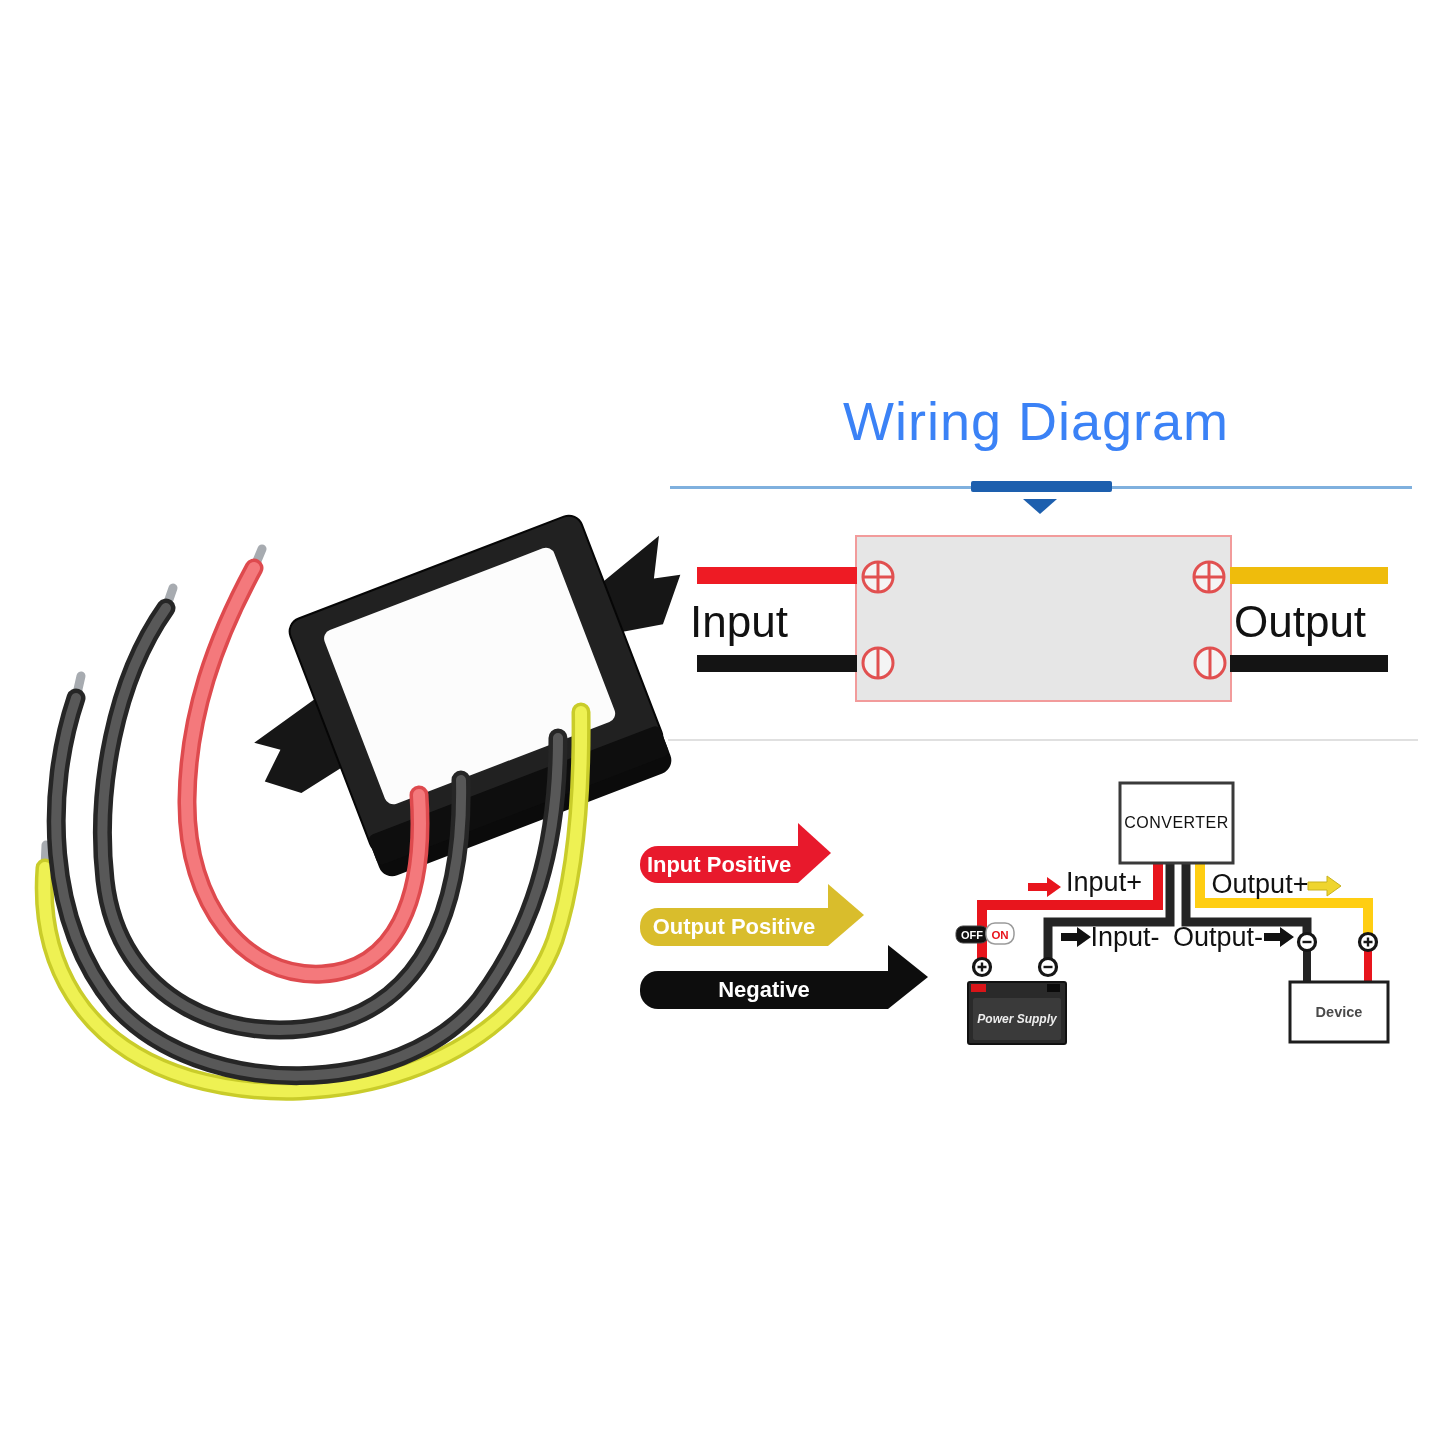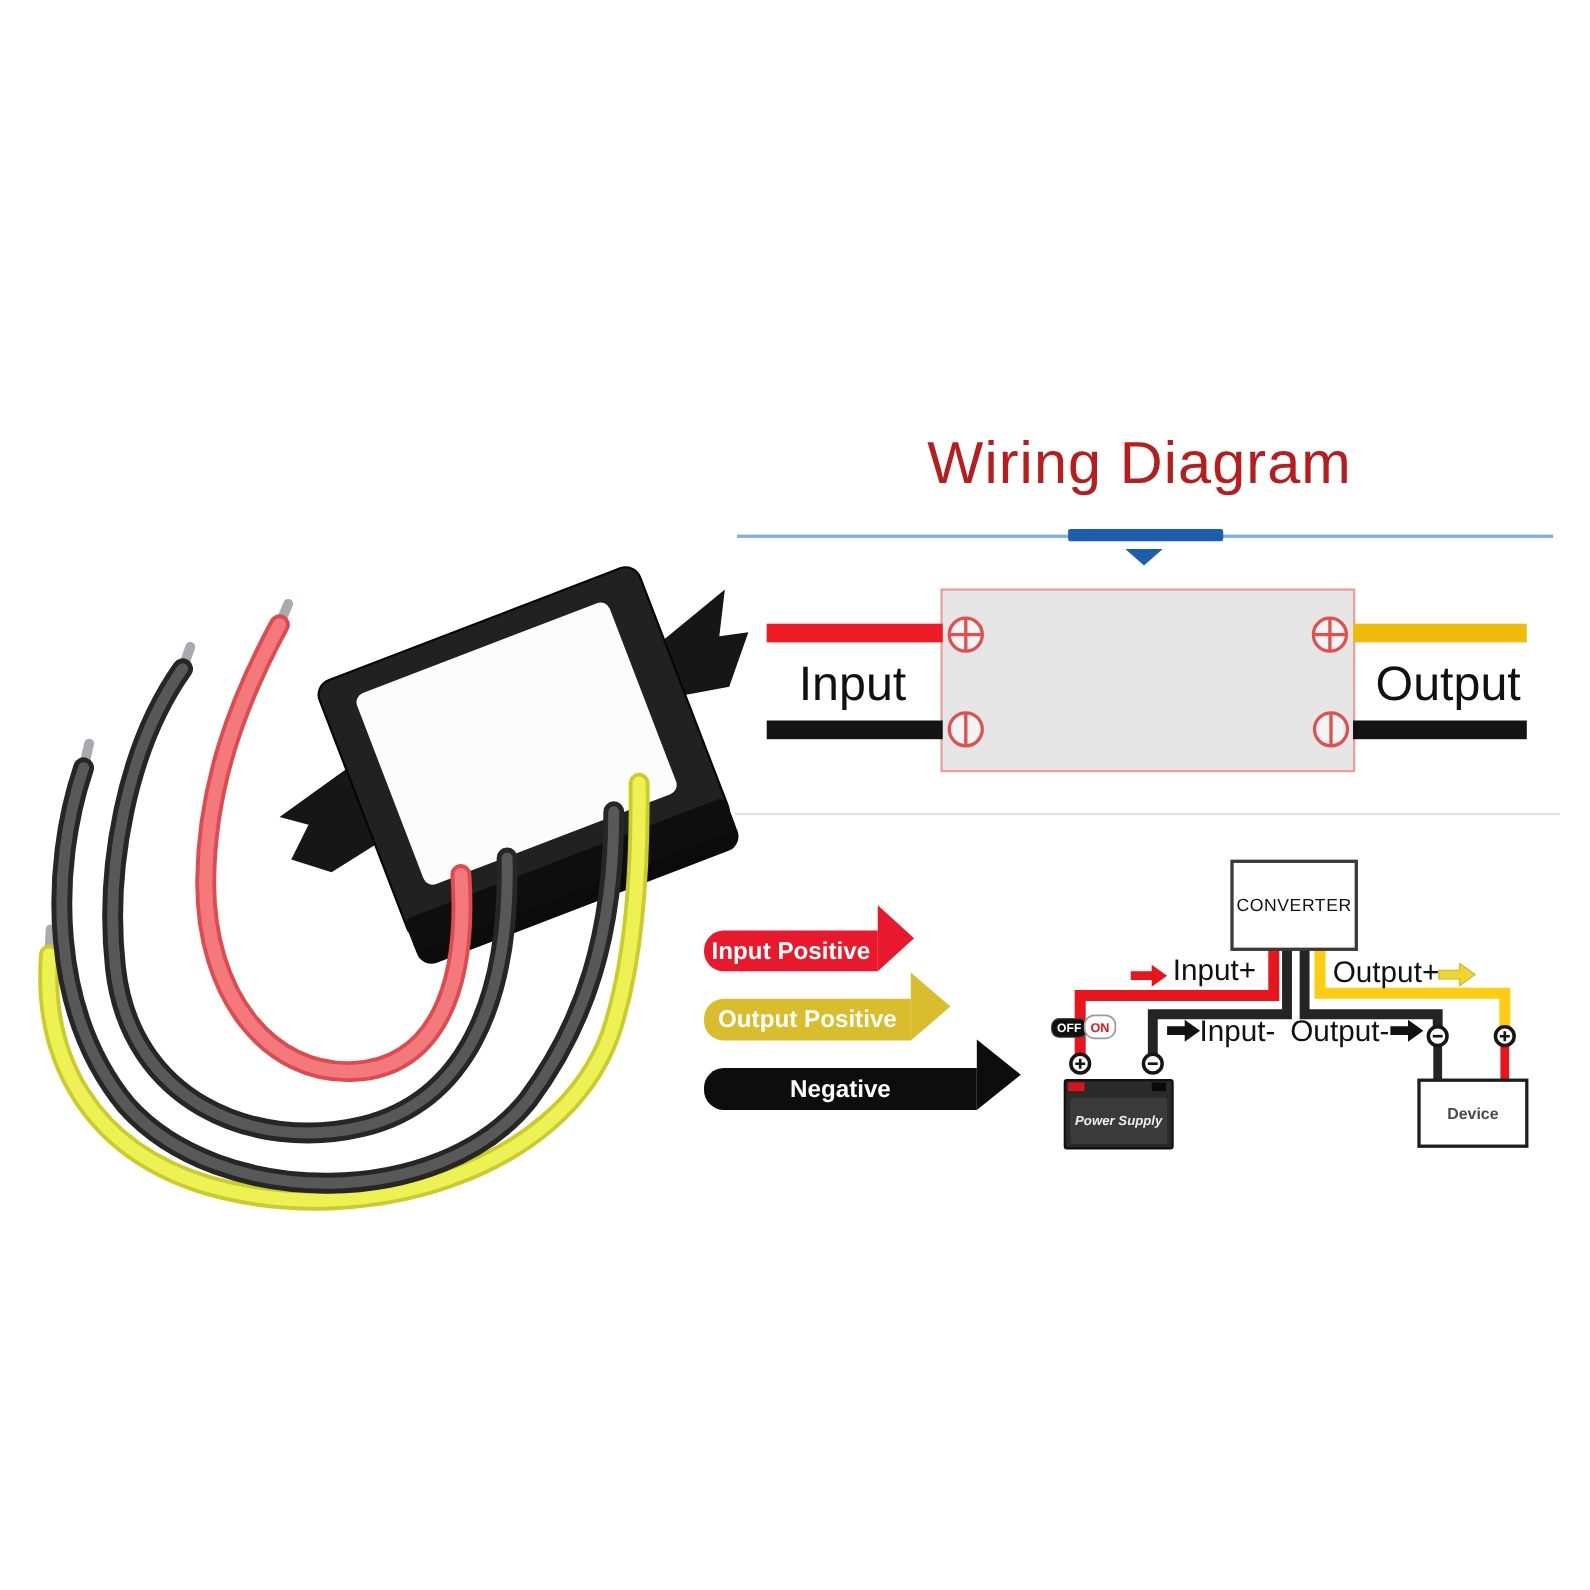--- a/index.html
+++ b/index.html
@@ -4,41 +4,41 @@
 <style>
   html,body{margin:0;padding:0;background:#ffffff;}
   #stage{
     position:relative;width:1445px;height:1445px;background:#ffffff;overflow:hidden;
     font-family:"Liberation Sans",sans-serif;color:#111;
   }
   .abs{position:absolute;}
   
   #main-title{
     left:640px;top:392px;width:792px;height:60px;
-    font-size:54px;line-height:58px;text-align:center;color:#b91c1c;font-weight:400;
+    font-size:54px;line-height:58px;text-align:center;color:#3b82f6;font-weight:400;
     letter-spacing:1px;
   }
   #rule-thin{left:670px;top:486px;width:742px;height:3px;background:#7FB0DE;}
   #rule-thick{left:971px;top:481px;width:141px;height:11px;background:#1D5FAE;border-radius:2px;}
   #rule-arrow{
     left:1023px;top:499px;width:0;height:0;
     border-left:17px solid transparent;border-right:17px solid transparent;
     border-top:15px solid #1D5FAE;
   }
   
   #module-box{
     left:855px;top:535px;width:377px;height:167px;
     background:#E6E6E6;border:2px solid #F29B9B;box-sizing:border-box;
   }
   .wire{height:17px;}
   #wire-in-pos{left:697px;top:567px;width:160px;background:#EE1B24;}
   #wire-in-neg{left:697px;top:655px;width:160px;background:#141414;}
   #wire-out-pos{left:1230px;top:567px;width:158px;background:#EFBC0C;}
   #wire-out-neg{left:1230px;top:655px;width:158px;background:#141414;}
-  .io-label{font-size:44px;line-height:44px;color:#111;text-align:center;}
+  .io-label{font-size:44px;line-height:44px;color:#111;text-align:left;}
   #label-input{left:690px;top:600px;width:170px;}
   #label-output{left:1234px;top:600px;width:165px;}
   #section-divider{left:668px;top:739px;width:750px;height:2px;background:#E0E0E0;}
   
   .legend-arrow{display:flex;align-items:flex-end;}
   .legend-body{
     display:flex;align-items:center;justify-content:center;
     border-radius:18px 0 0 18px;color:#fff;font-weight:bold;font-size:22px;
   }
   .legend-head{width:0;height:0;}

